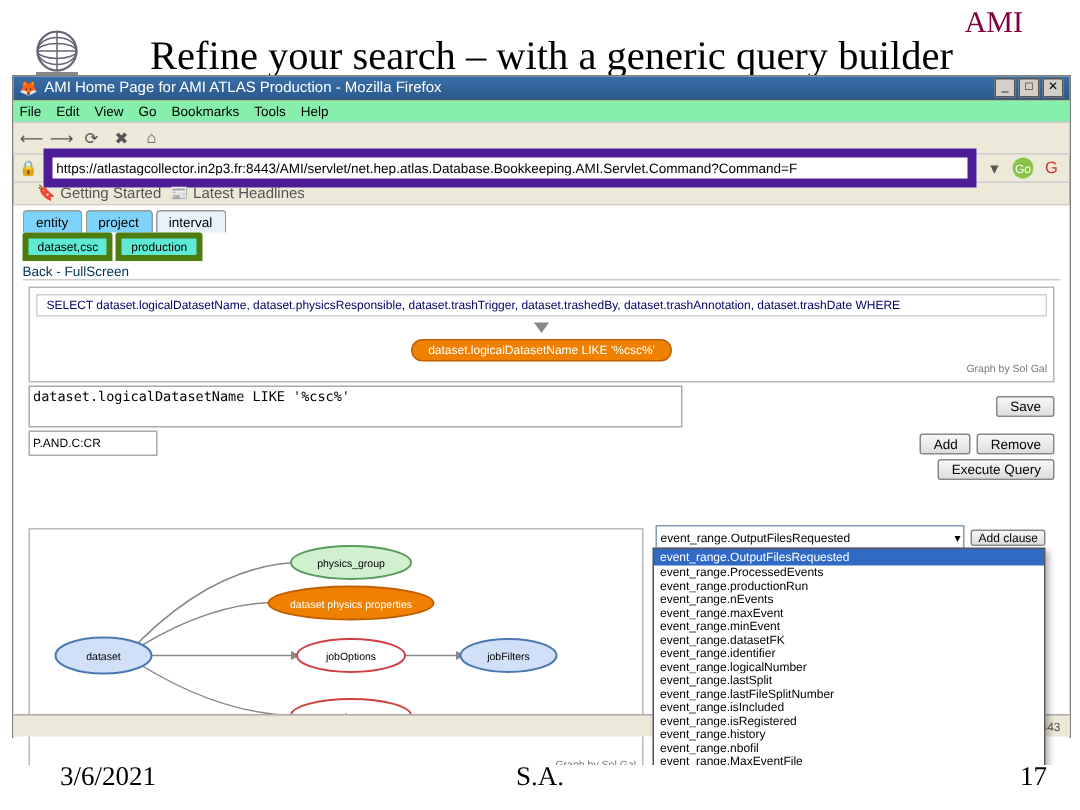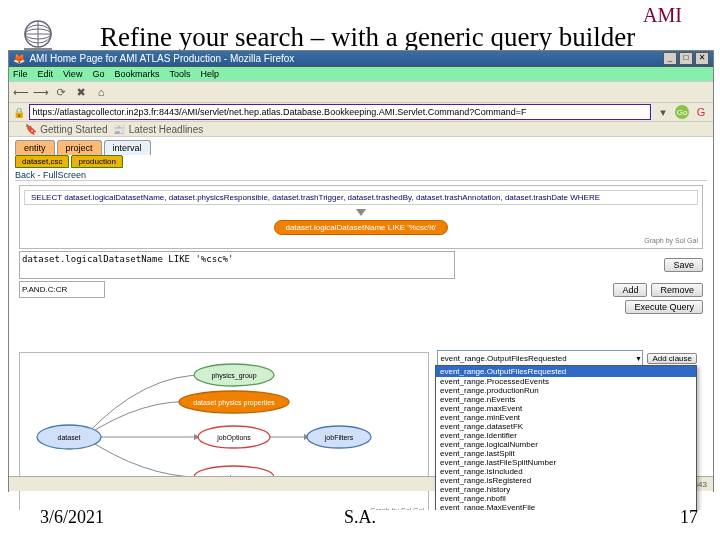--- a/index.html
+++ b/index.html
@@ -8,29 +8,29 @@
   .title{position:absolute;top:22px;left:100px;right:10px;font-size:27px;text-align:left}
   .logo{position:absolute;left:6px;top:6px;width:64px;height:64px}
   .browser{position:absolute;left:8px;top:50px;width:704px;height:440px;border:1px solid #808080;background:#ece9d8;font-family:Arial,sans-serif;font-size:10px}
   .titlebar{height:15px;background:linear-gradient(#3a6ea5,#2a5a8f);display:flex;align-items:center;padding:0 4px;color:#fff;border-bottom:1px solid #555}
   .titlebar .winbtns{margin-left:auto;display:flex;gap:2px}
   .winbtn{width:12px;height:11px;background:#d4d0c8;border:1px solid #555;font-size:8px;line-height:9px;text-align:center;color:#000}
   .menubar{height:14px;background:#86efac;display:flex;gap:10px;padding:0 4px;font-size:9px;align-items:center;border-bottom:1px solid #ccc}
   .toolbar{height:20px;background:#ece9d8;display:flex;align-items:center;gap:4px;padding:0 4px;border-bottom:1px solid #ccc}
   .tbtn{width:16px;height:16px;display:inline-flex;align-items:center;justify-content:center;font-size:11px;color:#555}
   .addr{height:18px;display:flex;align-items:center;padding:0 4px;gap:4px;border-bottom:1px solid #ccc}
-  .addr input{flex:1;height:14px;font-size:9px;border:1px solid #4c1d95;padding:0 2px;background:#fff}
+  .addr input{flex:1;height:14px;font-size:9px;border:6px solid #4c1d95;padding:0 2px;background:#fff}
   .bk{height:14px;display:flex;align-items:center;gap:6px;padding:0 16px;border-bottom:1px solid #ccc;color:#555}
   .gobtn{width:14px;height:14px;border-radius:50%;background:#8bc34a;display:flex;align-items:center;justify-content:center;font-size:8px;color:#fff}
   .content{background:#fff;height:373px;overflow:hidden;position:relative}
   .tabs{display:flex;gap:2px;padding:3px 6px 0 6px;font-size:9px}
-  .tab{border:1px solid #999;border-bottom:none;background:#fdba74;padding:2px 8px;border-radius:3px 3px 0 0}
+  .tab{border:1px solid #999;border-bottom:none;background:#7dd3fc;padding:2px 8px;border-radius:3px 3px 0 0}
   .tab.active{background:#e8f0fa}
   .subtabs{display:flex;gap:2px;padding:0 6px;font-size:8px}
-  .subtab{border:1px solid #4d7c0f;background:#eab308;padding:1px 6px;border-radius:2px 2px 0 0}
+  .subtab{border:4px solid #4d7c0f;background:#5eead4;padding:1px 6px;border-radius:2px 2px 0 0}
   .crumb{margin:2px 6px;color:#035;font-weight:normal;font-size:9px;border-bottom:1px solid #ccc}
   .panel{margin:4px 10px;border:1px solid #b8b8b8;padding:4px}
   .sqlbox{background:#fff;border:1px solid #d0d0d0;padding:2px 6px;font-size:8px;color:#006;white-space:nowrap;overflow:hidden}
   .arrow-down{width:0;height:0;border-left:5px solid transparent;border-right:5px solid transparent;border-top:7px solid #888;margin:4px auto}
   .chip{margin:2px auto;width:fit-content;background:#f08000;color:#fff;font-size:8px;padding:2px 10px;border-radius:8px;border:1px solid #c06000}
   .mini{font-size:7px;color:#777;text-align:right}
   .textarea{width:430px;height:22px;border:1px solid #aaa;font-family:monospace;font-size:9px;background:#fff;padding:2px}
   .btn{background:linear-gradient(#f8f8f8,#ddd);border:1px solid #888;padding:1px 8px;font-size:9px;border-radius:2px}
   .row{display:flex;align-items:center;gap:4px;margin:2px 0}
   .graph{position:absolute;left:10px;top:215px;width:400px;height:155px;border:1px solid #b8b8b8;padding:4px;background:#fff}

